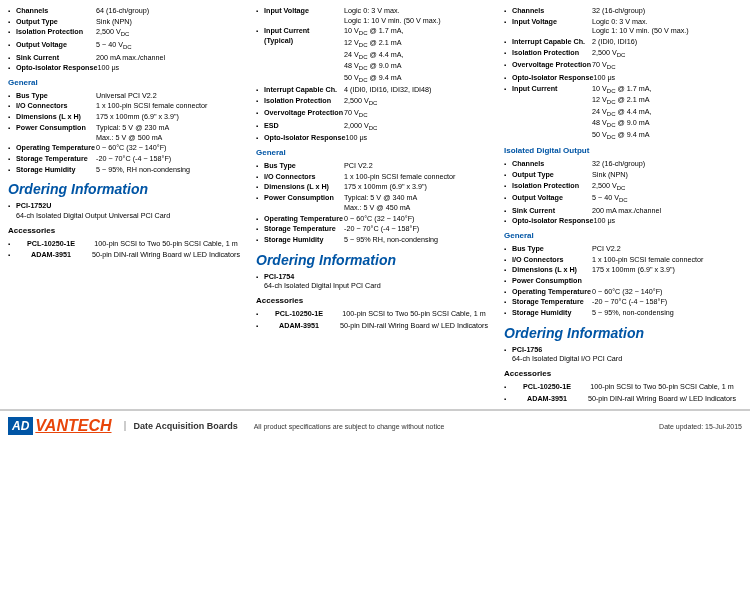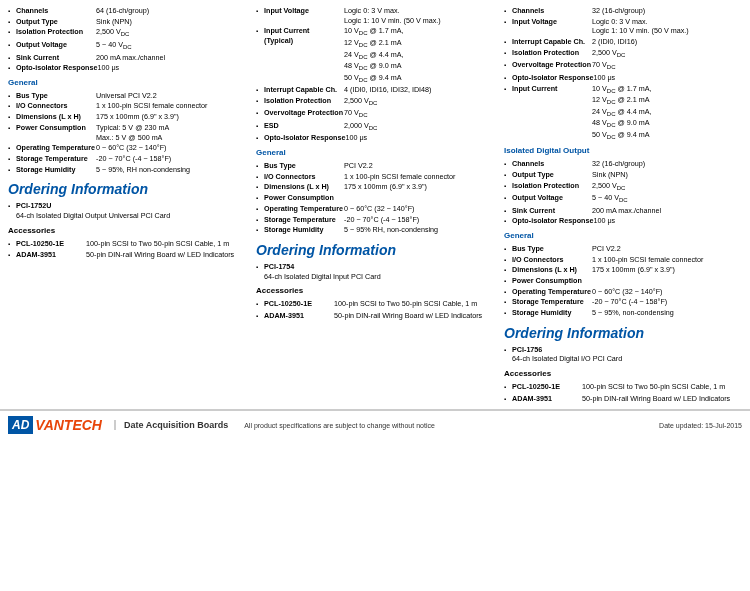--- a/index.html
+++ b/index.html
@@ -88,20 +88,21 @@
       list-style: none;
       padding: 0;
       margin: 0;
     }
 
     .accessories-list li {
       display: flex;
       margin-bottom: 2px;
       padding-left: 8px;
       position: relative;
+      text-align: center;
     }
 
     .accessories-list li::before {
       content: "▪";
       position: absolute;
       left: 0;
       font-size: 6px;
       top: 1px;
     }
 
@@ -161,24 +162,25 @@
       background: #0055a5;
       color: #fff;
       font-size: 12px;
       font-weight: bold;
       padding: 2px 4px;
       font-style: italic;
     }
 
     .logo-tech {
       color: #e8450a;
-      font-size: 14px;
+      font-size: 16px;
       font-weight: bold;
       font-style: italic;
       padding: 2px 2px;
+      text-decoration: underline;
     }
 
     .footer-title {
       font-weight: bold;
       font-size: 9px;
       color: #333;
       border-left: 2px solid #ccc;
       padding-left: 8px;
       margin-right: auto;
     }
@@ -326,20 +328,21 @@
         <li>
           <span class="spec-label bold">I/O Connectors</span>
           <span class="spec-value">1 x 100-pin SCSI female connector</span>
         </li>
         <li>
           <span class="spec-label bold">Dimensions (L x H)</span>
           <span class="spec-value">175 x 100mm (6.9" x 3.9")</span>
         </li>
         <li>
           <span class="spec-label bold">Power Consumption</span>
+          <span class="spec-value">Typical: 5 V @ 340 mA<br>Max.: 5 V @ 450 mA</span>
         </li>
         <li>
           <span class="spec-label bold">Operating Temperature</span>
           <span class="spec-value">0 ~ 60°C (32 ~ 140°F)</span>
         </li>
         <li>
           <span class="spec-label bold">Storage Temperature</span>
           <span class="spec-value">-20 ~ 70°C (-4 ~ 158°F)</span>
         </li>
         <li>

